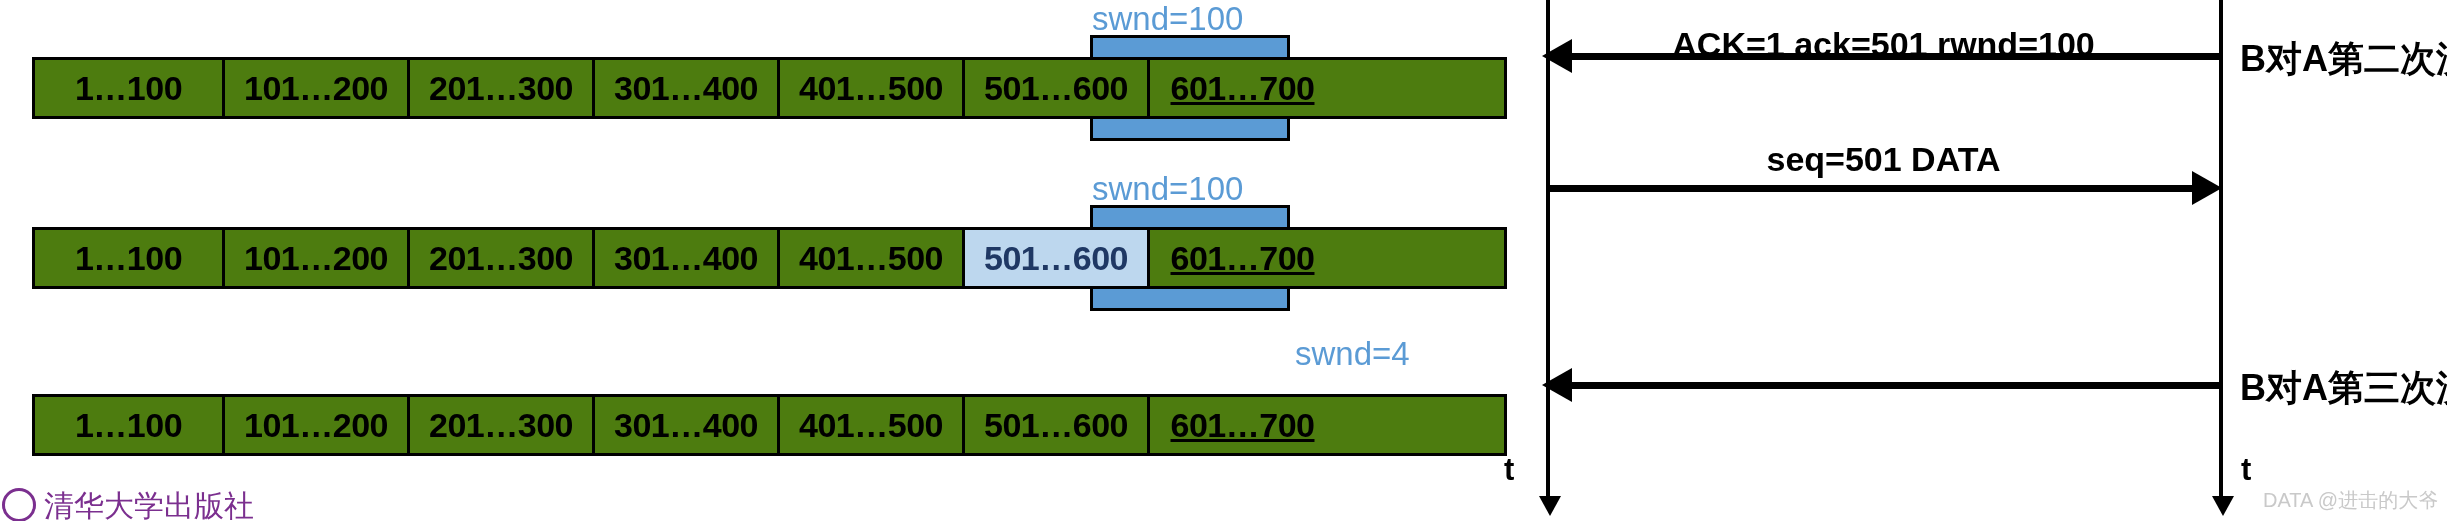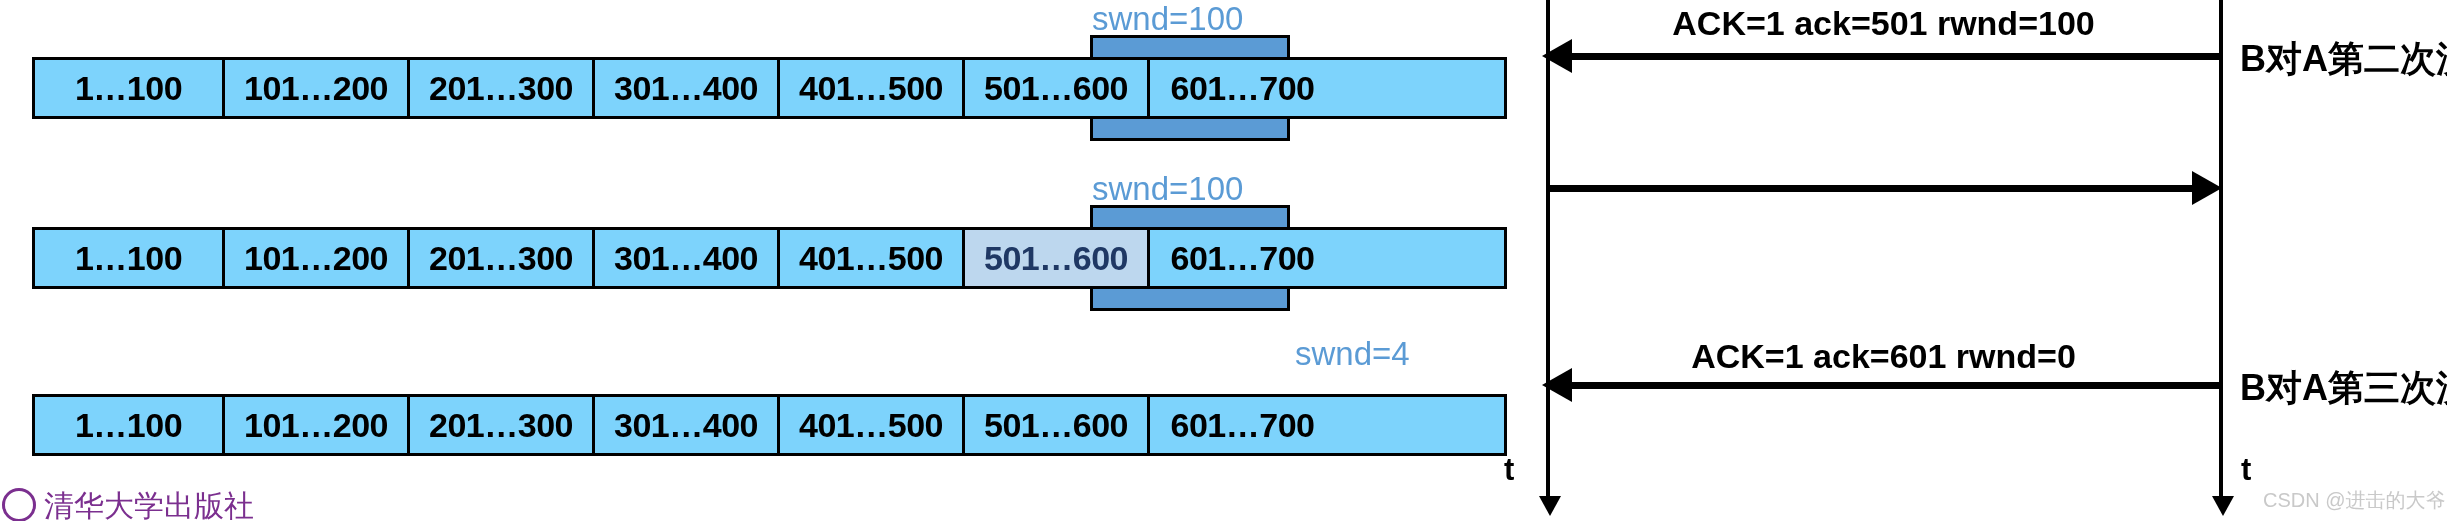--- a/index.html
+++ b/index.html
@@ -16,39 +16,39 @@
     height: 521px;
     background: #ffffff;
     overflow: hidden;
   }
 
   
   .win-row {
     position: absolute;
     display: flex;
     border: 3px solid #000000;
-    background: #7dd3fc;
+    background: #4d7c0f;
     box-sizing: border-box;
     height: 62px;
   }
   .cell {
     border-right: 3px solid #000000;
     box-sizing: border-box;
     display: flex;
     align-items: center;
     justify-content: center;
     font-weight: bold;
     font-size: 34px;
     color: #000000;
     letter-spacing: -0.5px;
     white-space: nowrap;
     position: relative;
     background: transparent;
   }
-  .cell:last-child { border-right: none; }
+  .cell:last-child { border-right: none; text-decoration: underline; }
   .cell.w-first { width: 190px; }
   .cell.w-std   { width: 185px; }
 
   .cell.hl-fill { background: #bdd7ee; color: #1f3864; }
 
   
   .wincap {
     position: absolute;
     background: #5b9bd5;
     border-left: 3px solid #000000;
@@ -203,33 +203,33 @@
   </div>
 
   <div class="lifeline" style="left:1546px; top:0px; height:498px;"></div>
   <div class="lifeline-arrow" style="left:1539px; top:496px;"></div>
   <div class="t-label" style="left:1504px; top:452px;">t</div>
 
   <div class="lifeline" style="left:2219px; top:0px; height:498px;"></div>
   <div class="lifeline-arrow" style="left:2212px; top:496px;"></div>
   <div class="t-label" style="left:2241px; top:452px;">t</div>
 
-  <div class="msg-label" style="left:1546px; top:4px; width:675px;">ACK=1   ack=501   rwnd=100</div>
+  <div class="msg-label" style="left:1546px; top:25px; width:675px;">ACK=1   ack=501   rwnd=100</div>
   <div class="msg-line" style="left:1570px; top:53px; width:651px;"></div>
   <div class="arrowhead-left" style="left:1542px; top:39px;"></div>
   <div class="side-note" style="left:2240px; top:35px;">B对A第二次流量控制</div>
 
+  <div class="msg-label" style="left: 1546px; top: 140px; width: 675px;">seq=501   DATA</div>
   <div class="msg-line" style="left: 1546px; top: 185px; width: 651px;"></div>
   <div class="arrowhead-right" style="left: 2192px; top: 171px;"></div>
 
-  <div class="msg-label" style="left: 1546px; top: 337px; width: 675px;">ACK=1   ack=601      rwnd=0</div>
   <div class="msg-line" style="left: 1570px; top: 382px; width: 651px;"></div>
   <div class="arrowhead-left" style="left: 1542px; top: 368px;"></div>
   <div class="side-note" style="left: 2240px; top: 364px;">B对A第三次流量控制</div>
 
-  <div class="watermark" style="left:2263px; top:487px;">CSDN @进击的大爷</div>
+  <div class="watermark" style="left:2263px; top:487px;">DATA @进击的大爷</div>
 
   <div class="logo">
     <div class="logo-circle"></div>
     <div class="logo-text">清华大学出版社</div>
   </div>
 
 </div>
 
 </body></html>

